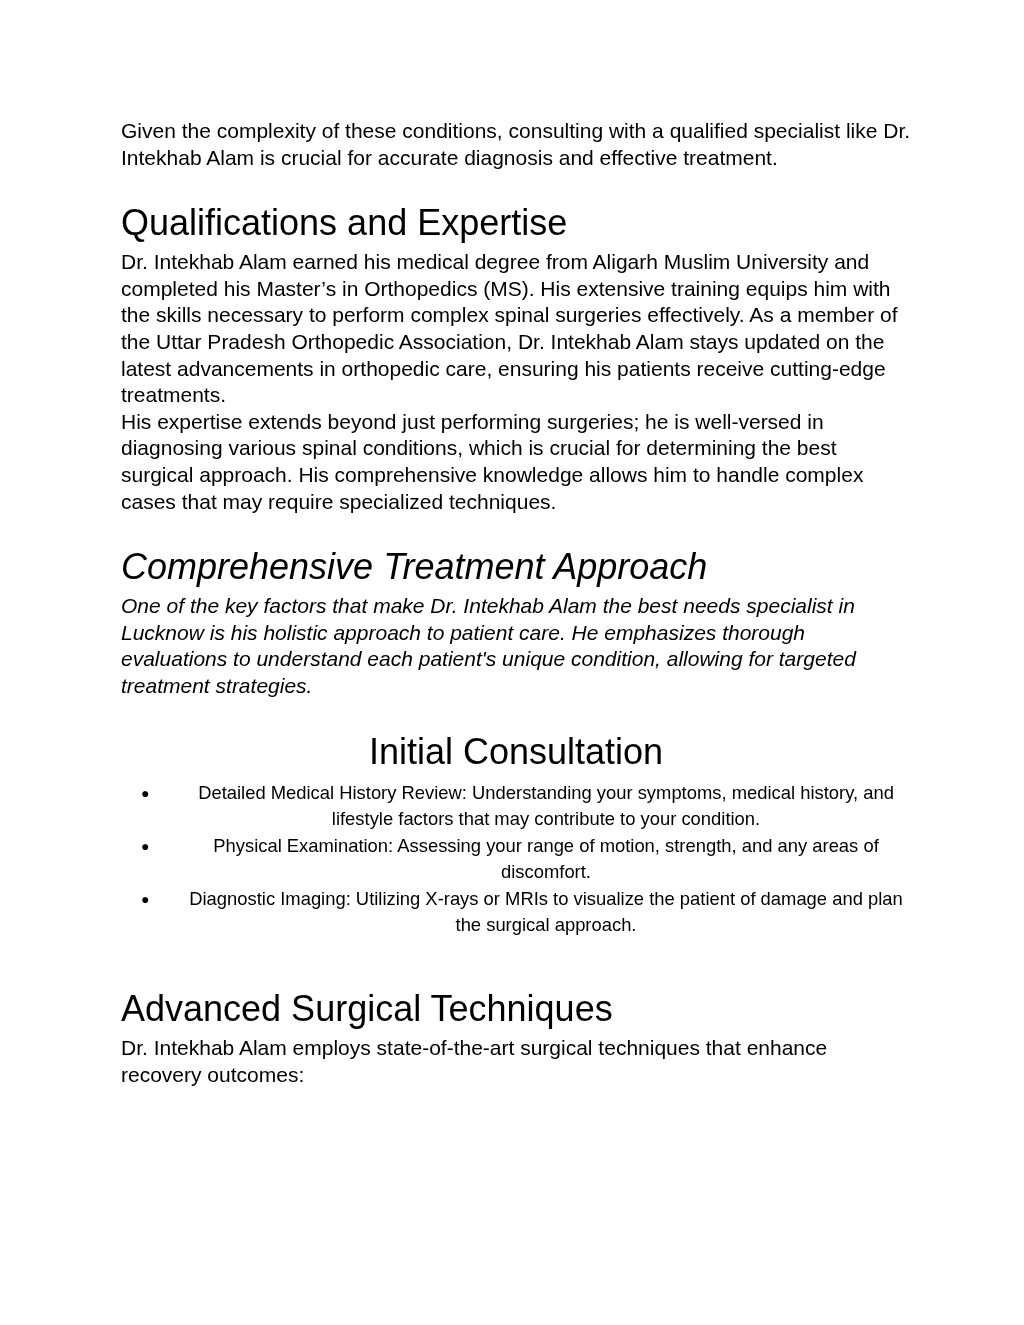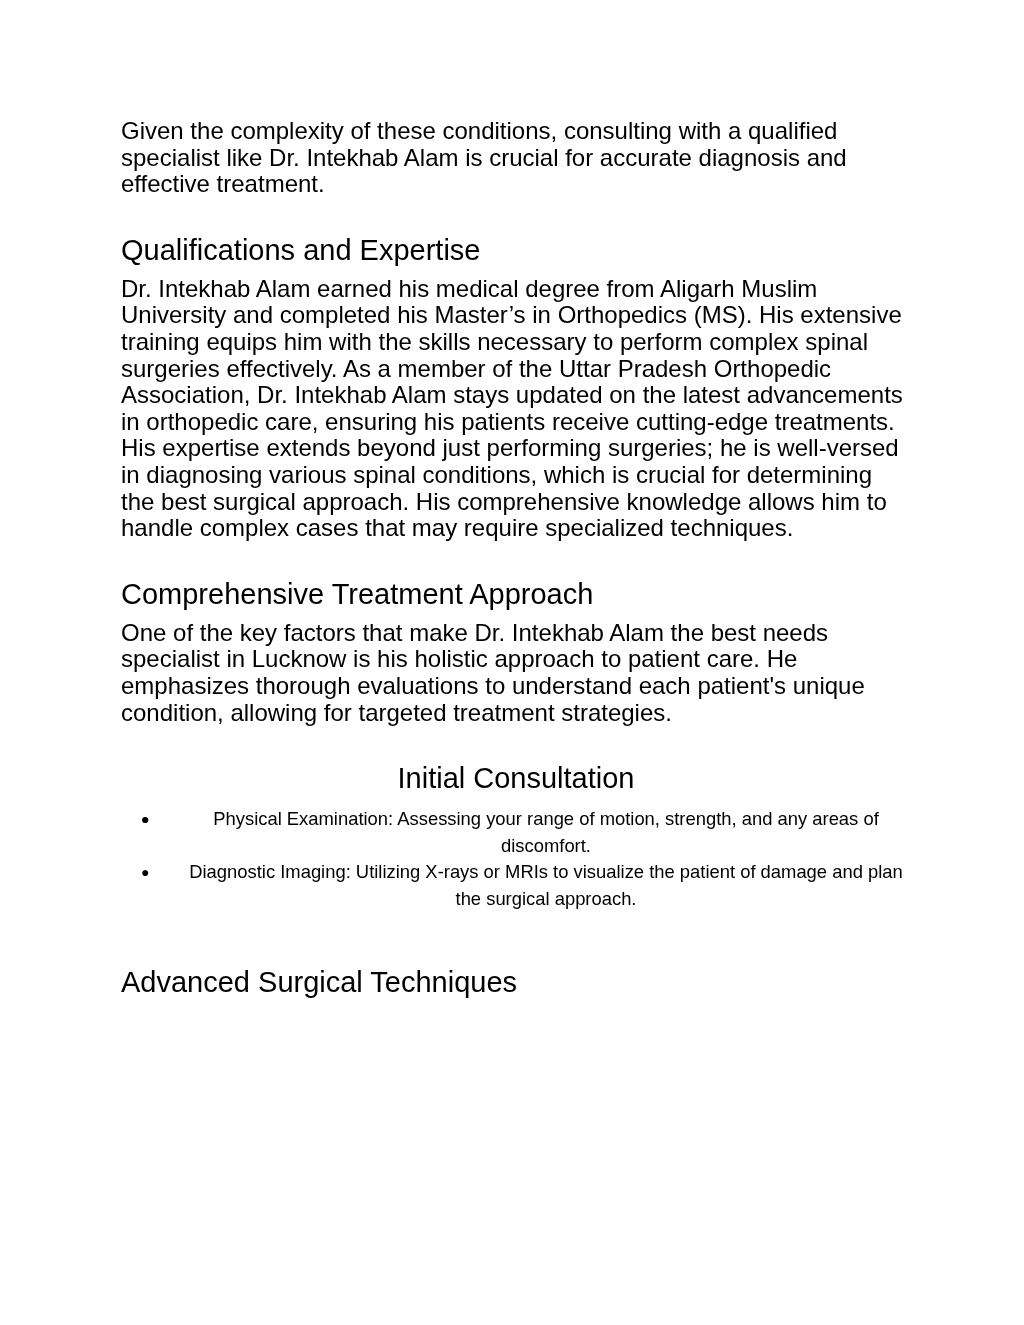--- a/index.html
+++ b/index.html
@@ -1,23 +1,23 @@
 <!DOCTYPE html>
 <html><head>
   <meta charset="utf-8">
   <style>
     html, body { margin: 0; padding: 0; background: #ffffff; }
     body { width: 1024px; height: 1325px; overflow: hidden; position: relative;
            font-family: "Liberation Sans", sans-serif; color: #000000; }
     .page { position: absolute; left: 121px; top: 118px; width: 790px; }
-    p { margin: 0; font-size: 24px; line-height: 26.6px; }
-    h2 { margin: 0; font-weight: normal; font-size: 29px; line-height: 36px; }
+    p { margin: 0; font-size: 21px; line-height: 26.6px; }
+    h2 { margin: 0; font-weight: normal; font-size: 36px; line-height: 36px; }
     .s1 { margin-bottom: 34px; }
     .h { margin-bottom: 8px; }
-    .sec-gap { margin-top: 30px; }
+    .sec-gap { margin-top: 30px; font-style: italic; }
     ul { margin: 10px 0 8px 0; padding: 0; list-style: none; }
     ul li { position: relative; padding-left: 60px; font-size: 18.4px; line-height: 26.6px; }
     ul li .bullet { position: absolute; left: 20px; top: 0; font-size: 14px; line-height: 26.6px; }
   </style>
 </head>
 <body>
 
 <div class="page">
   <p class="s1">Given the complexity of these conditions, consulting with a qualified specialist like Dr. Intekhab Alam is crucial for accurate diagnosis and effective treatment.</p>
 
@@ -30,28 +30,30 @@
   <section class="sec-gap" style="margin-top:34px;">
     <h2 class="h">Comprehensive Treatment Approach</h2>
     <p>One of the key factors that make Dr. Intekhab Alam the best needs specialist in Lucknow is his holistic approach to patient care. He emphasizes thorough evaluations to understand each patient's unique condition, allowing for targeted treatment strategies.</p>
   </section>
 
   <section style="margin-top:34px;text-align:center;">
     <h2 class="h">Initial Consultation</h2>
     <ul>
       <li>
         <span class="bullet">●</span>
+        <span>Detailed Medical History Review: Understanding your symptoms, medical history, and lifestyle factors that may contribute to your condition.</span>
       </li>
       <li>
         <span class="bullet">●</span>
         <span>Physical Examination: Assessing your range of motion, strength, and any areas of discomfort.</span>
       </li>
       <li>
         <span class="bullet">●</span>
         <span>Diagnostic Imaging: Utilizing X-rays or MRIs to visualize the patient of damage and plan the surgical approach.</span>
       </li>
     </ul>
   </section>
 
   <section style="margin-top:52px;">
     <h2 class="h">Advanced Surgical Techniques</h2>
+    <p>Dr. Intekhab Alam employs state-of-the-art surgical techniques that enhance recovery outcomes:</p>
   </section>
 </div>
 
 </body></html>

